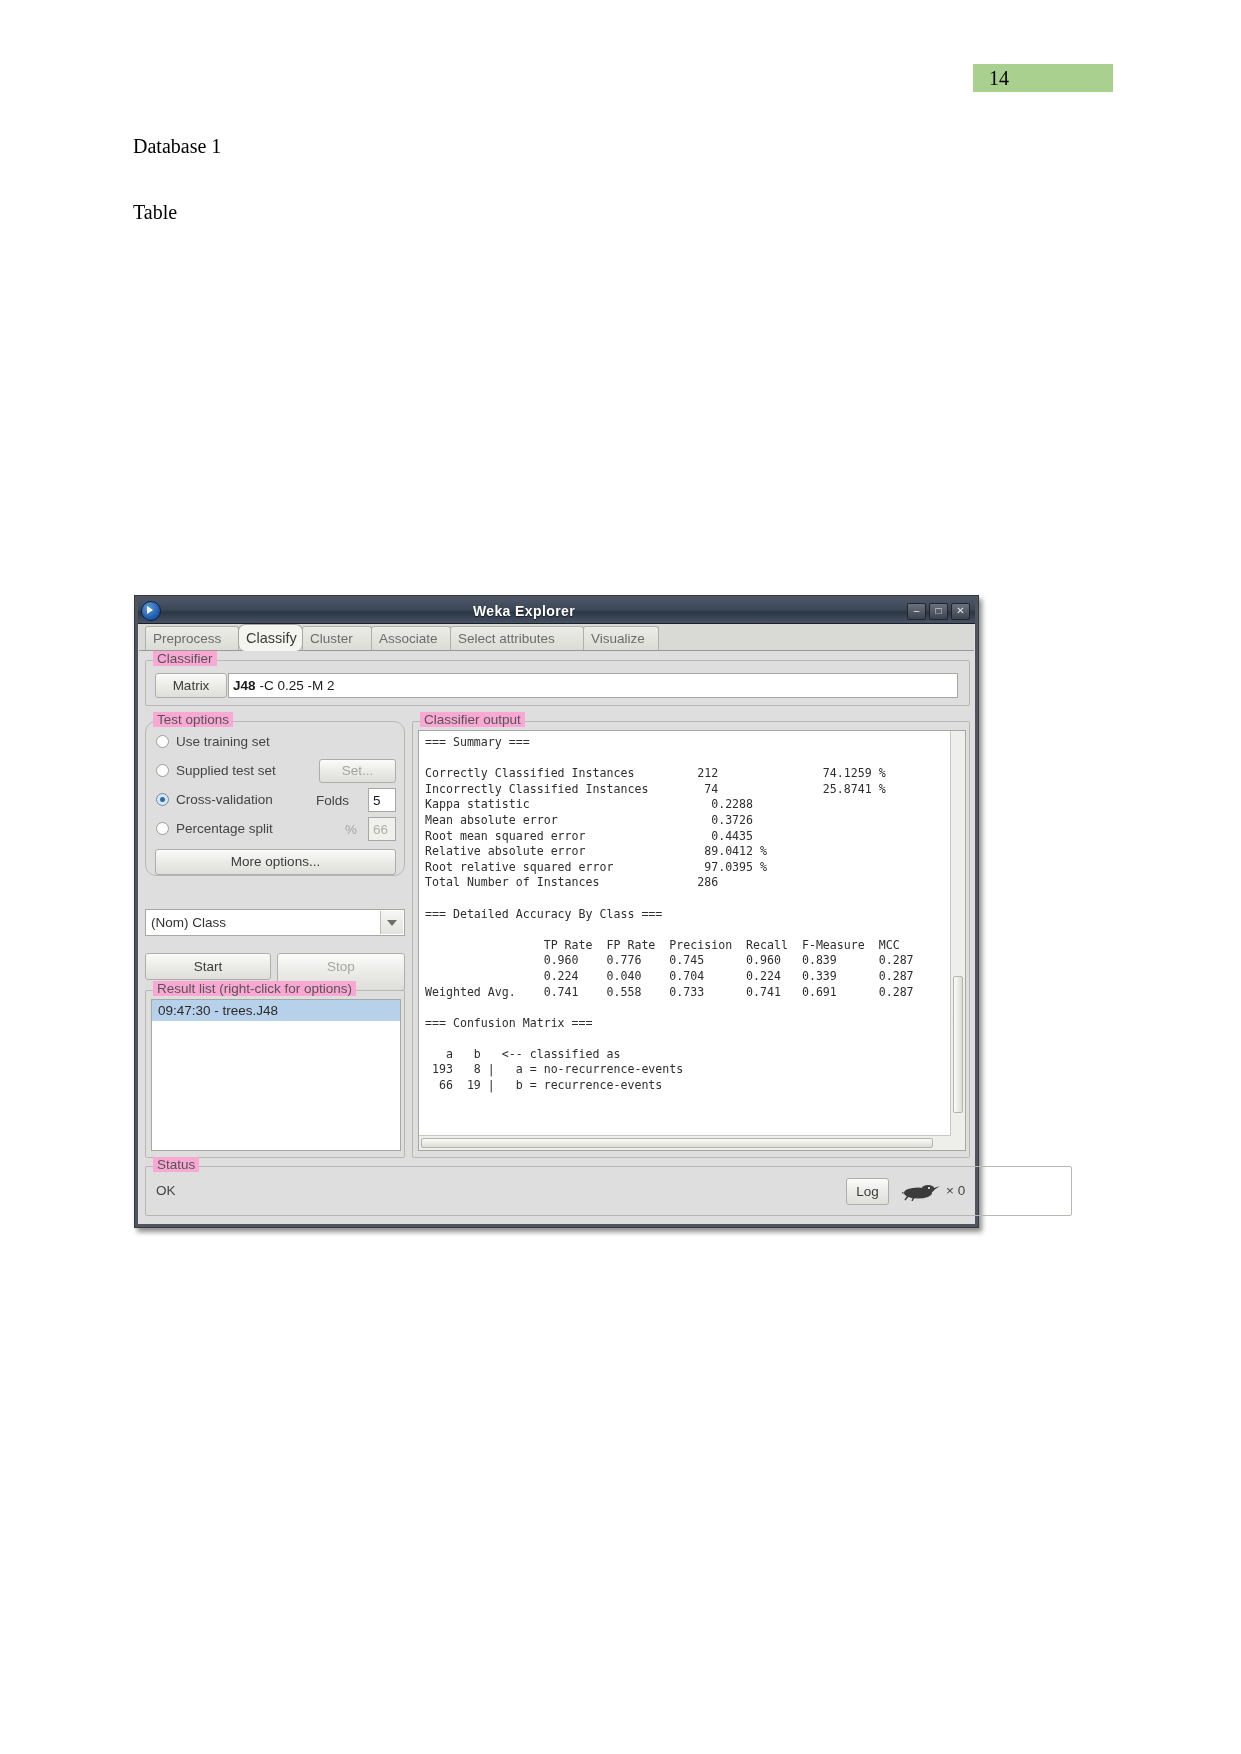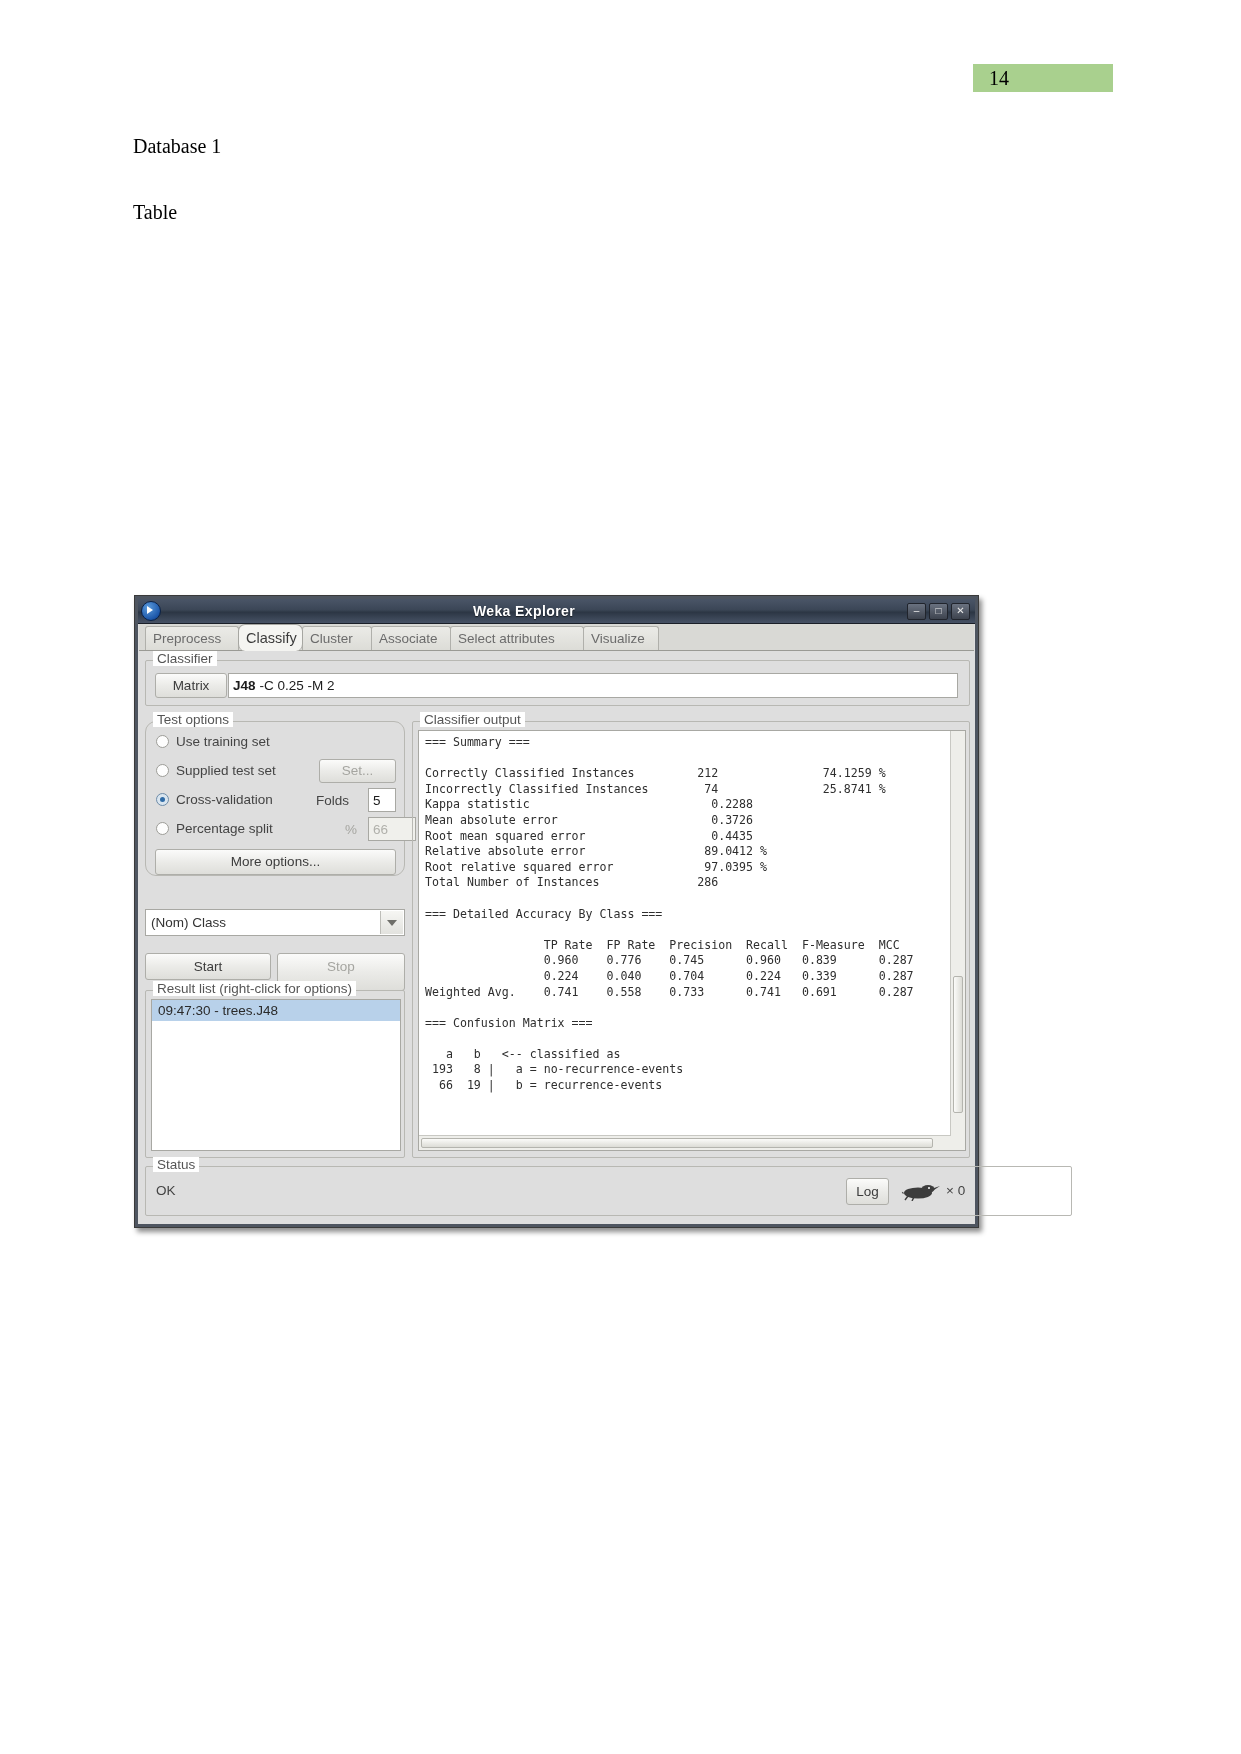--- a/index.html
+++ b/index.html
@@ -169,21 +169,21 @@
     position: absolute;
     border: 1px solid #b8b8b3;
     border-radius: 2px;
     background: transparent;
     box-sizing: border-box;
   }
   .grp > .grp-title {
     position: absolute;
     top: -10px;
     left: 7px;
-    background: #ffffff;
+    background: #f9a8d4;
     padding: 0 4px;
     font-size: 13.5px;
     color: #555;
     white-space: nowrap;
   }
 
   .btn {
     background: linear-gradient(to bottom, #fbfbfa 0%, #ebebe8 50%, #dededa 100%);
     border: 1px solid #aeaea9;
     border-radius: 3px;
@@ -401,21 +401,21 @@
       <span>Cross-validation</span>
     </div>
     <span class="statusline" style="left:170px; top:71px;">Folds</span>
     <div class="textfield" style="position:absolute; left:222px; top:66px; width:28px; height:24px;">5</div>
 
     <div class="radio-row" style="left:10px; top:99px;">
       <span class="radio"></span>
       <span>Percentage split</span>
     </div>
     <span class="statusline" style="left:199px; top:100px; color:#a6a6a1;">%</span>
-    <div class="textfield" style="position:absolute; left:222px; top:95px; width:48px; height:24px; color:#b0b0ab; background:#f0f0ec;">66</div>
+    <div class="textfield" style="position:absolute; left:222px; top:95px; width:28px; height:24px; color:#b0b0ab; background:#f0f0ec;">66</div>
 
     <div class="btn" style="position:absolute; left:9px; top:127px; width:241px; height:26px; line-height:24px;">More options...</div>
   </div>
 
   <div class="combo" style="left:10px; top:313px; width:260px; height:27px;">
     <span>(Nom) Class</span>
     <span class="arrowbox"></span>
   </div>
 
   <div class="btn" style="position:absolute; left:10px; top:357px; width:126px; height:27px; line-height:25px;">Start</div>

